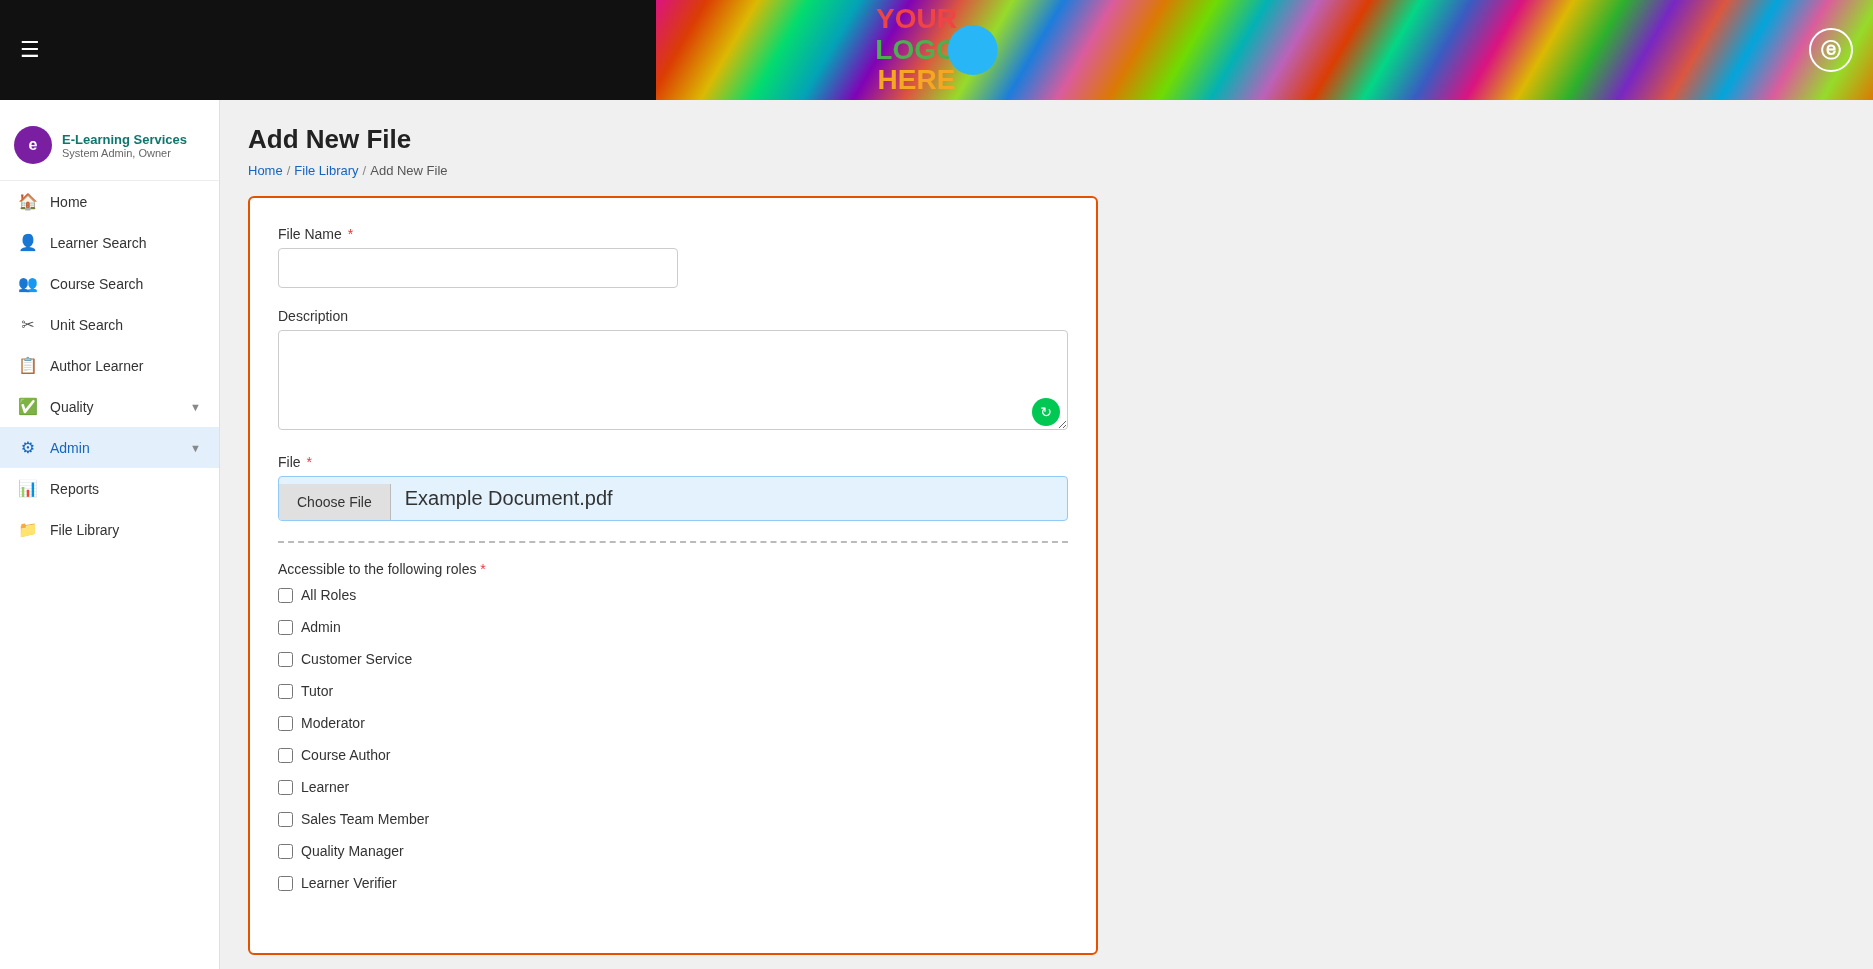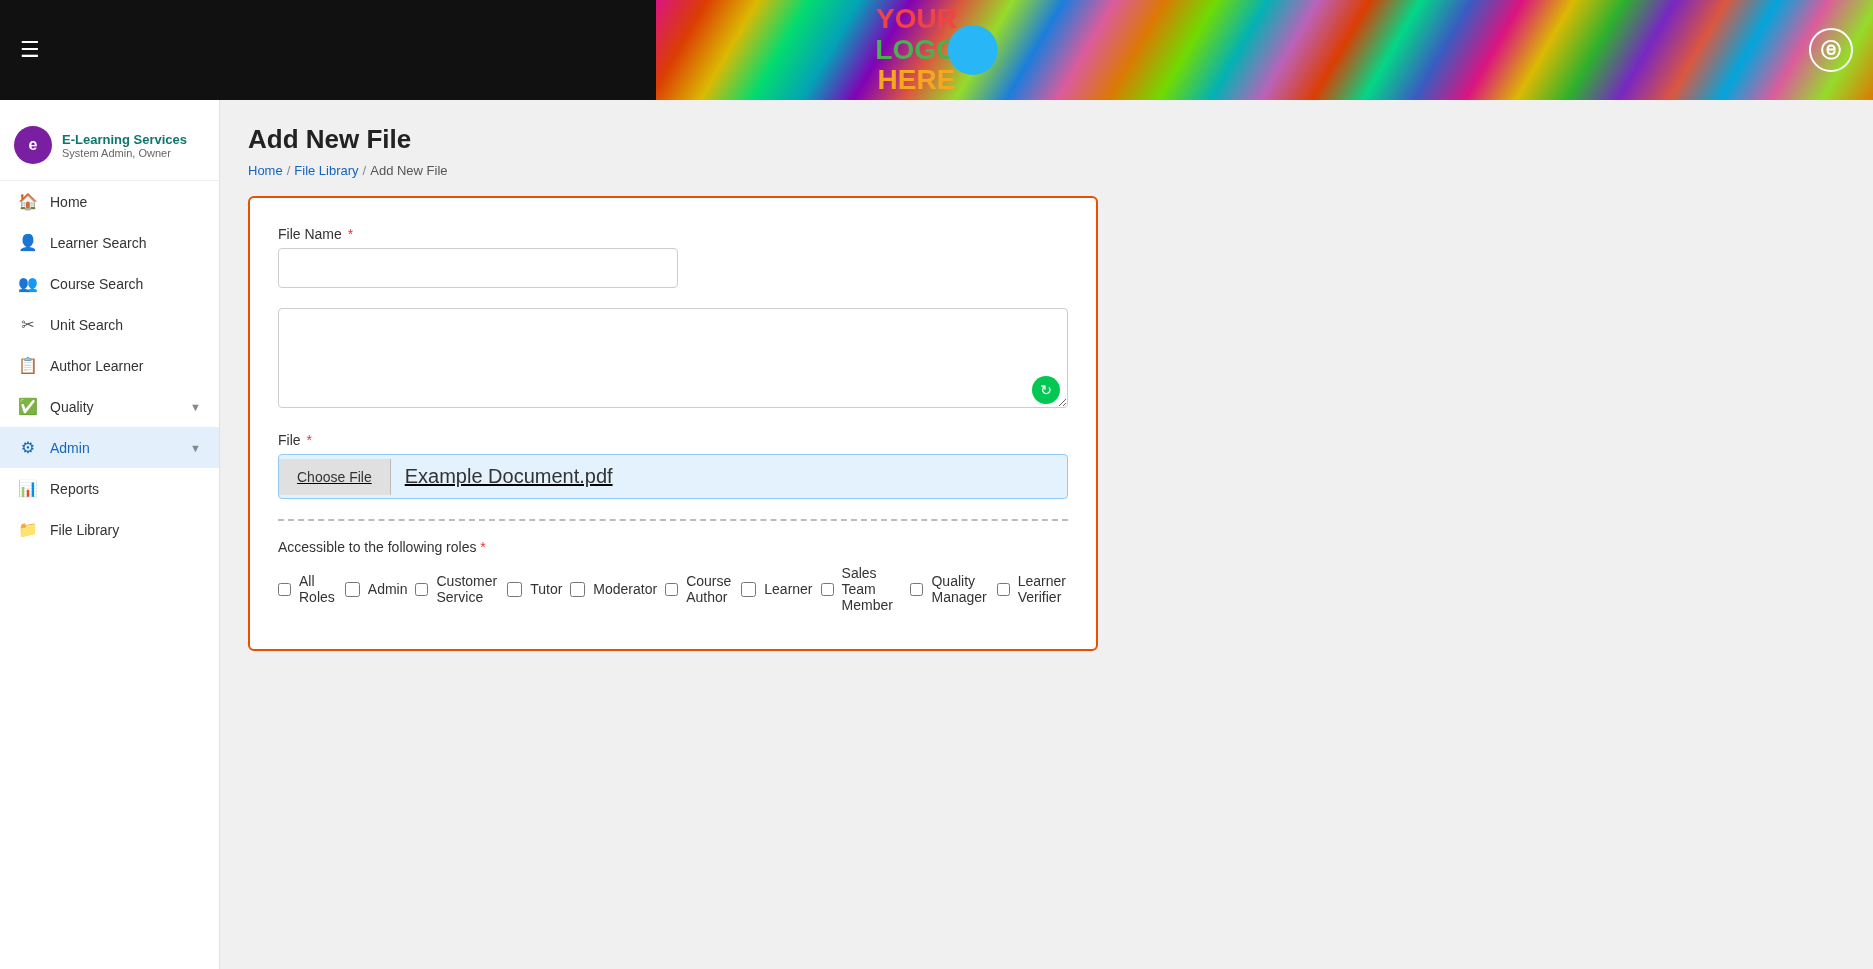--- a/index.html
+++ b/index.html
@@ -145,21 +145,21 @@
       align-items: center;
     }
     .breadcrumb a { color: #1565c0; text-decoration: none; }
     .breadcrumb-sep { color: #888; }
 
     
     .form-card {
       background: #fff;
       border: 2px solid #e65100;
       border-radius: 6px;
-      padding: 28px 28px 16px 28px;
+      padding: 28px 28px 42px 28px;
       max-width: 850px;
     }
     .form-group {
       margin-bottom: 20px;
     }
     .form-label {
       font-size: 14px;
       color: #333;
       margin-bottom: 6px;
       display: block;
@@ -199,23 +199,22 @@
       color: #fff;
       font-size: 14px;
       cursor: pointer;
     }
     .file-input-wrapper {
       display: flex;
       border: 1px solid #90caf9;
       border-radius: 4px;
       overflow: hidden;
       background: #e3f2fd;
-      align-items: center;
+      align-items: flex-end;
       width: 100%;
-      text-decoration: underline;
     }
     .choose-file-btn {
       background: #e0e0e0;
       border: none;
       border-right: 1px solid #bbb;
       padding: 10px 18px;
       font-size: 14px;
       cursor: pointer;
       white-space: nowrap;
       color: #333;
@@ -232,22 +231,22 @@
       margin: 18px 0;
     }
     .roles-label {
       font-size: 14px;
       color: #333;
       margin-bottom: 10px;
     }
     .roles-label .required { color: #e53935; }
     .checkbox-list {
       display: flex;
-      flex-direction: row;
-      gap: 8px;
+      flex-direction: column;
+      gap: 16px;
     }
     .checkbox-item {
       display: flex;
       align-items: center;
       gap: 8px;
       font-size: 14px;
       color: #333;
     }
     .checkbox-item input[type="checkbox"] {
       width: 15px; height: 15px;
@@ -353,20 +352,21 @@
 
       <div class="form-group">
         <label class="form-label">
           <span>File Name</span>
           <span class="required">*</span>
         </label>
         <input type="text" class="form-input" style="">
       </div>
 
       <div class="form-group">
+        <label class="form-label">Description</label>
         <div class="textarea-wrapper">
           <textarea class="form-textarea" style=""></textarea>
           <div class="textarea-refresh">↻</div>
         </div>
       </div>
 
       <div class="form-group">
         <label class="form-label">
           <span>File</span>
           <span class="required">*</span>

